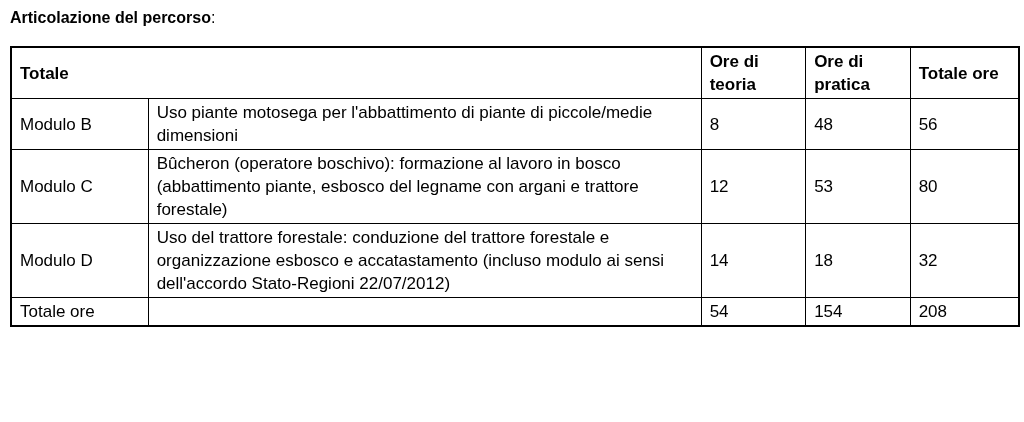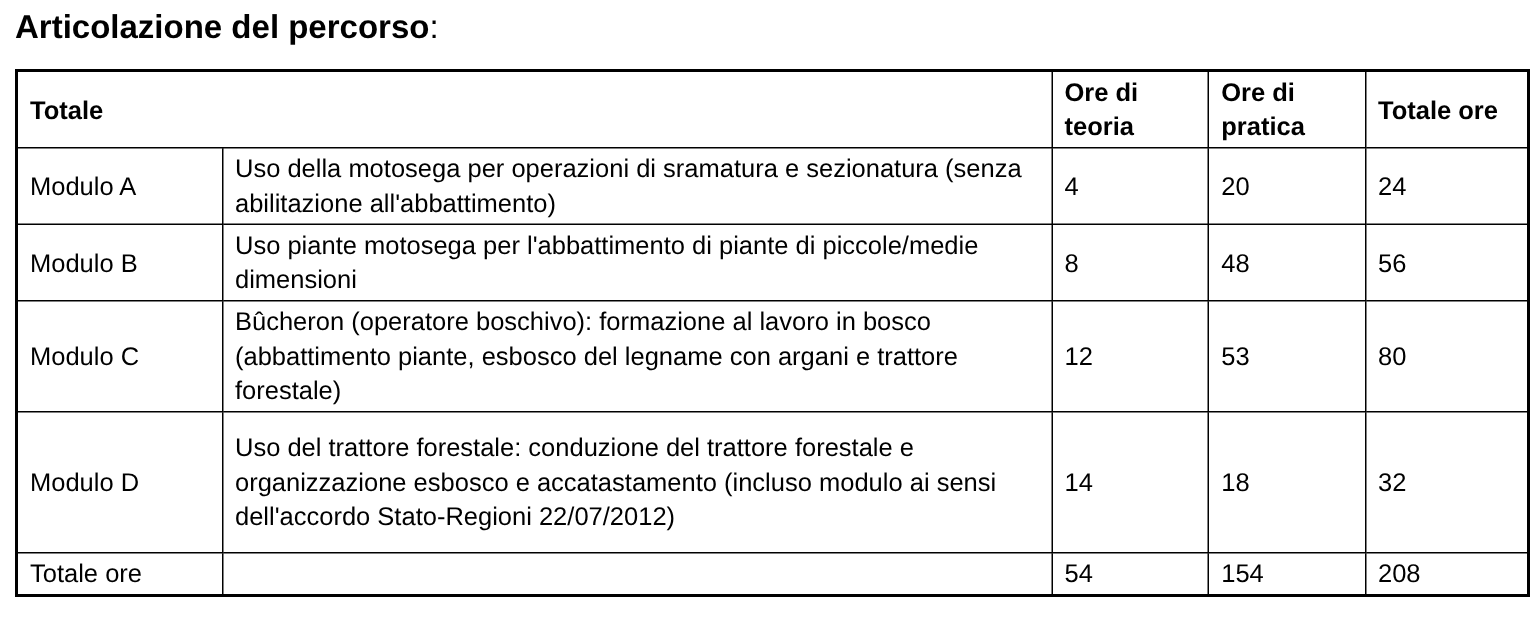--- a/index.html
+++ b/index.html
@@ -11,21 +11,21 @@
   }
   .page {
     width: 1024px;
     height: 422px;
     box-sizing: border-box;
     padding: 8px 4px 0 10px;
     background: #ffffff;
     overflow: hidden;
   }
   .doc-title {
-    font-size: 22px;
+    font-size: 16px;
     line-height: 20px;
     font-weight: bold;
     margin: 0 0 18px 0;
     white-space: nowrap;
   }
   .doc-title .colon { font-weight: normal; }
   table.modules {
     border-collapse: collapse;
     width: 1010px;
     table-layout: fixed;
@@ -76,27 +76,20 @@
     </colgroup>
     <thead>
       <tr>
         <th colspan="2">Totale</th>
         <th>Ore di teoria</th>
         <th>Ore di pratica</th>
         <th>Totale ore</th>
       </tr>
     </thead>
     <tbody id="rows-body">
-  <tr>
-    <td>Modulo A</td>
-    <td>Uso della motosega per operazioni di sramatura e sezionatura (senza abilitazione all'abbattimento)</td>
-    <td>4</td>
-    <td>20</td>
-    <td>24</td>
-  </tr>
 
   <tr>
     <td>Modulo B</td>
     <td>Uso piante motosega per l'abbattimento di piante di piccole/medie dimensioni</td>
     <td>8</td>
     <td>48</td>
     <td>56</td>
   </tr>
 
   <tr>

